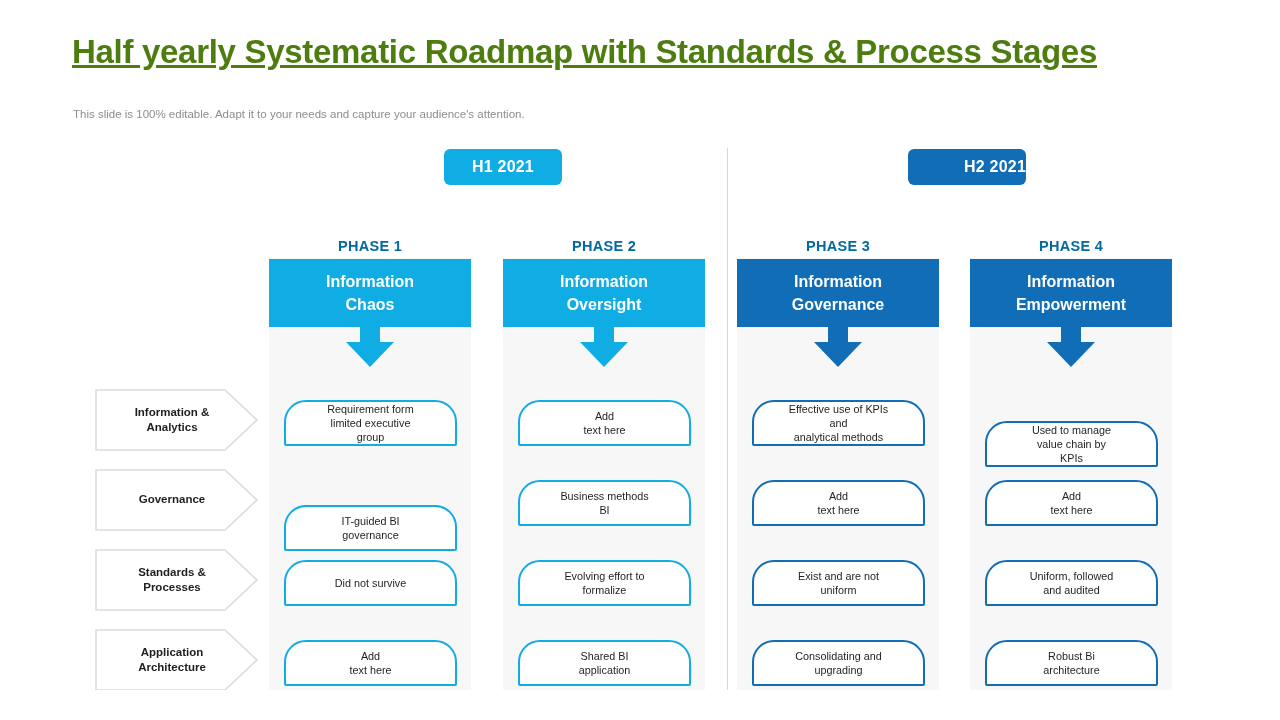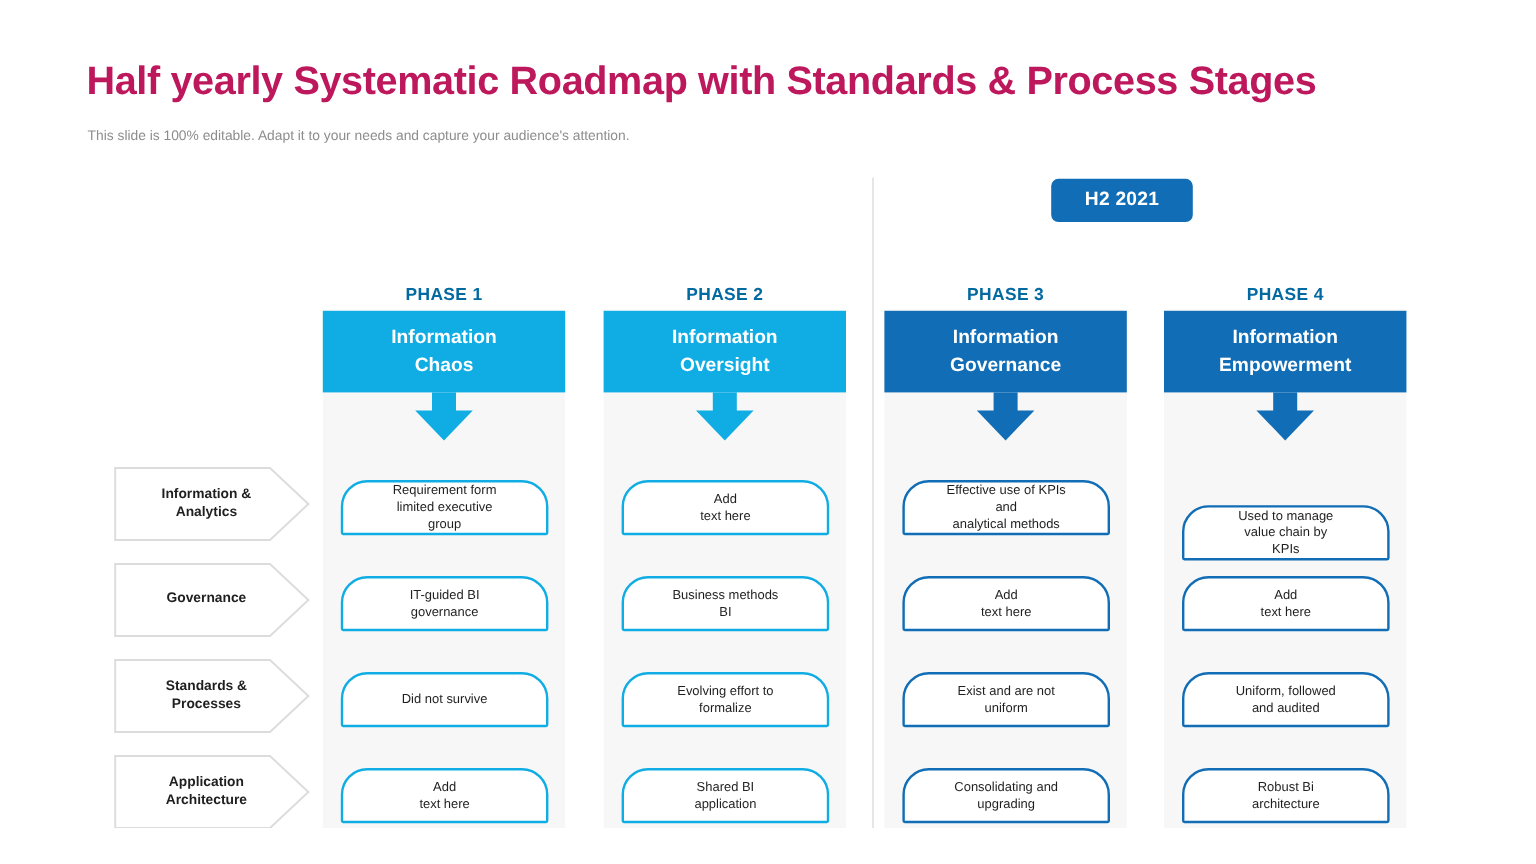--- a/index.html
+++ b/index.html
@@ -6,39 +6,39 @@
   html, body {
     width: 1280px; height: 720px;
     background: #ffffff;
     font-family: "Liberation Sans", sans-serif;
     overflow: hidden;
   }
   #slide { position: relative; width: 1280px; height: 720px; background: #fff; }
 
   
   .title {
-    position: absolute; left: 72px; top: 48px;
-    font-size: 33px; font-weight: bold; color: #be185d;
-    letter-spacing: -0.3px; white-space: nowrap;
+    position: absolute; left: 72px; top: 33px;
+    font-size: 33px; font-weight: bold; color: #4d7c0f;
+    letter-spacing: -0.3px; white-space: nowrap; text-decoration: underline;
   }
   .subtitle {
     position: absolute; left: 73px; top: 80px;
     font-size: 11.5px; color: #8d8d8d; white-space: nowrap; margin-top: 28px;
   }
 
   
   .half-badge {
     position: absolute; height: 36px;
     border-radius: 6px;
     display: flex; align-items: center; justify-content: center;
     color: #ffffff; font-size: 16px; font-weight: bold;
     letter-spacing: 0.2px;
   }
   #badge-h1 { left: 444px; top: 149px; width: 118px; background: #10ADE4; }
-  #badge-h2 { left: 876px; top: 149px; width: 118px; background: #116DB5; }
+  #badge-h2 { left: 908px; top: 149px; width: 118px; background: #116DB5; justify-content: flex-end; }
 
   .half-divider {
     position: absolute; left: 727px; top: 148px;
     width: 1px; height: 552px; background: #d6d6d6;
   }
 
   
   .phase-col { position: absolute; top: 238px; width: 202px; }
   #col-1 { left: 269px; }
   #col-2 { left: 503px; }
@@ -129,20 +129,23 @@
   }
 </style>
 </head>
 <body>
 
 <div id="slide">
 
   <div class="title">Half yearly Systematic Roadmap with Standards &amp; Process Stages</div>
   <div class="subtitle">This slide is 100% editable. Adapt it to your needs and capture your audience's attention.</div>
 
+  <div class="half-badge" id="badge-h1">
+    <span>H1 2021</span>
+  </div>
   <div class="half-badge" id="badge-h2">
     <span>H2 2021</span>
   </div>
 
   <div class="half-divider"></div>
 
   <div class="phase-col" id="col-1">
     <div class="phase-band"></div>
     <div class="phase-label">PHASE 1</div>
     <div class="phase-head" style="background: rgb(16, 173, 228);">
@@ -153,21 +156,21 @@
       <div class="stem" style="background: rgb(16, 173, 228);"></div>
         <div class="head" style="border-top-color: rgb(16, 173, 228);"></div>
     </div>
     <div class="card r0" style="border-color: rgb(16, 173, 228);">
       <div>
         <span>Requirement form</span>
         <span>limited executive</span>
         <span>group</span>
       </div>
     </div>
-    <div class="card r1" style="border-color: rgb(16, 173, 228);">
+    <div class="card r1" style="border-color: rgb(16, 173, 228); margin-top: 25px;">
       <div>
         <span>IT-guided BI</span>
         <span>governance</span>
       </div>
     </div>
     <div class="card r2" style="border-color: rgb(16, 173, 228);">
       <div>
         <span>Did not survive</span>
       </div>
     </div>

